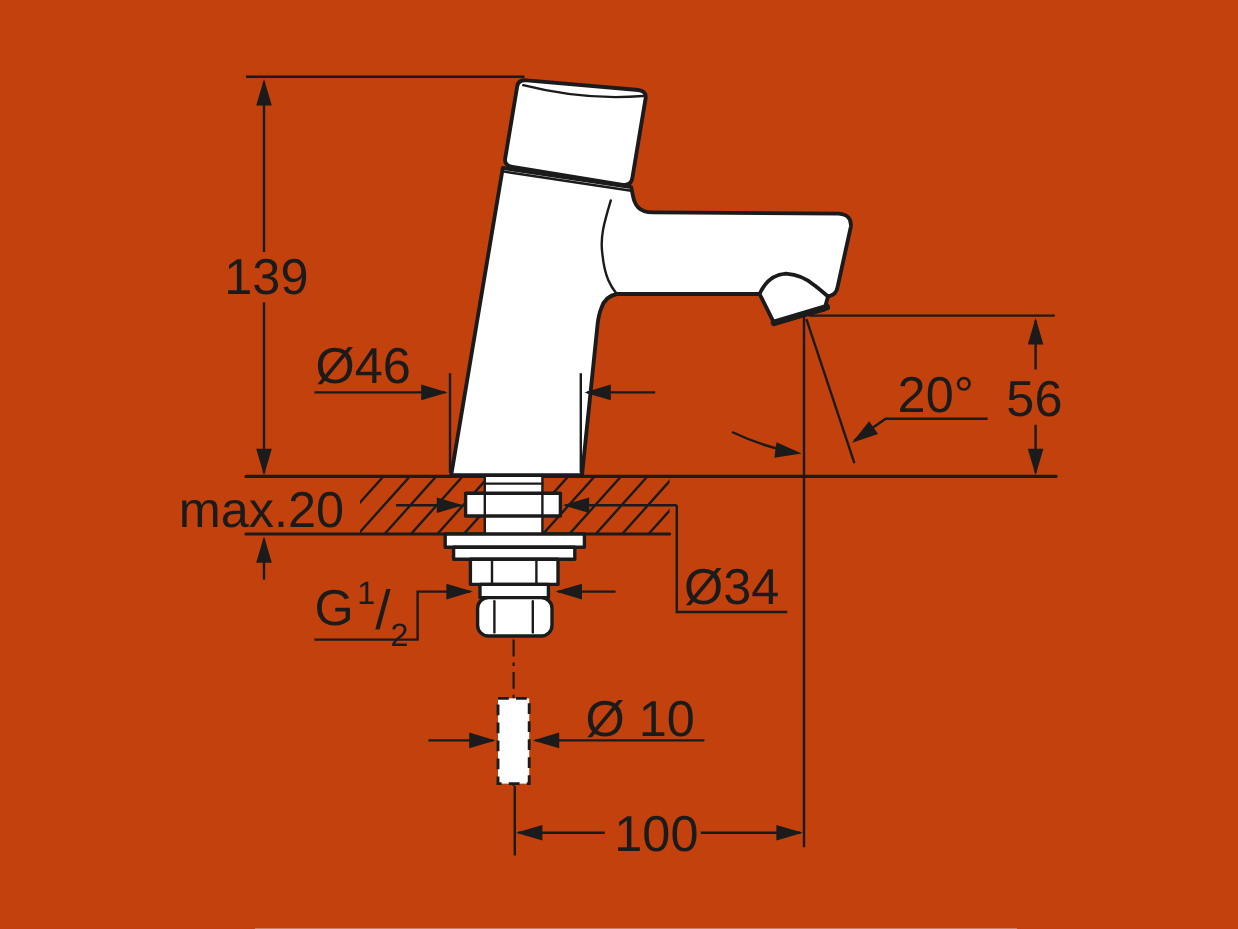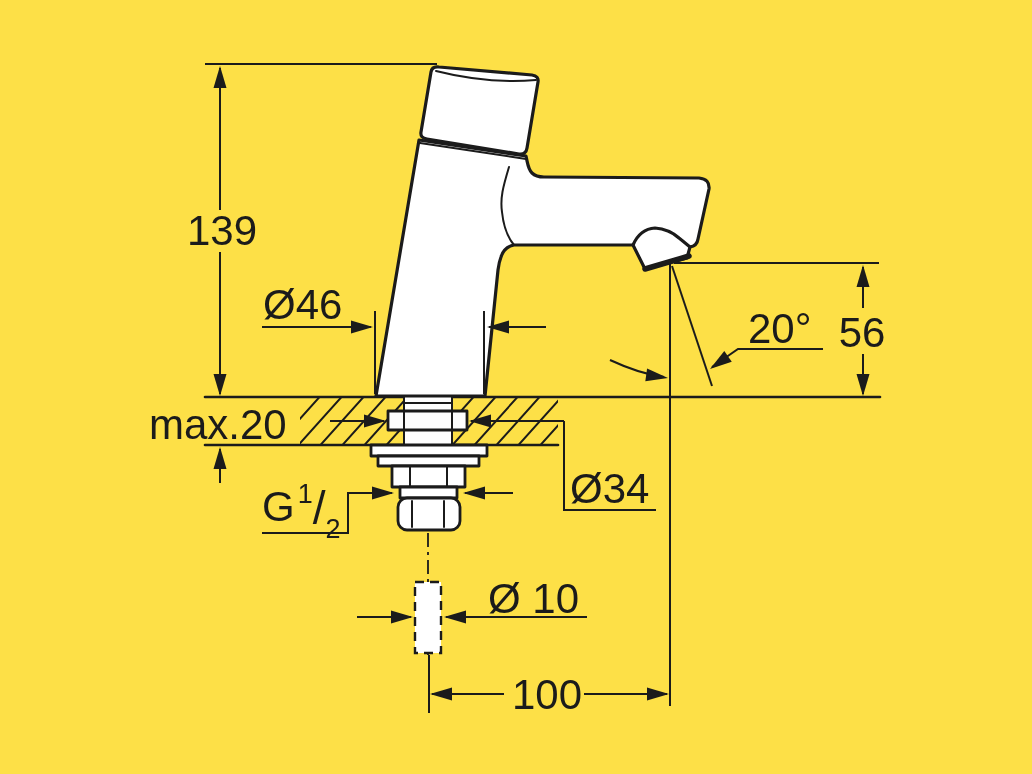--- a/index.html
+++ b/index.html
@@ -1,17 +1,17 @@
 <!DOCTYPE html>
 <html><head>
 <meta charset="utf-8">
 <style>
   html,body{margin:0;padding:0;background:#e8e8e8;}
   .stage{
-    position:relative;width:1032px;height:774px;background:#fde047;
+    position:relative;width:1032px;height:774px;background:#c2410c;
     font-family:"Liberation Sans", sans-serif;overflow:hidden;
   }
   svg{position:absolute;left:0;top:0;}
   text{fill:#1b1b1b;font-family:"Liberation Sans", sans-serif;}
   .dimtext{font-size:42px;}
   .outline{fill:#ffffff;stroke:#1b1b1b;stroke-width:3.2;stroke-linejoin:round;stroke-linecap:round;}
   .thin{fill:none;stroke:#1b1b1b;stroke-width:2;stroke-linecap:round;}
   .edge{fill:none;stroke:#1b1b1b;stroke-width:2.6;stroke-linecap:round;}
   .dim{fill:none;stroke:#1b1b1b;stroke-width:2;}
   .part{fill:#ffffff;stroke:#1b1b1b;stroke-width:2.8;stroke-linejoin:round;}

